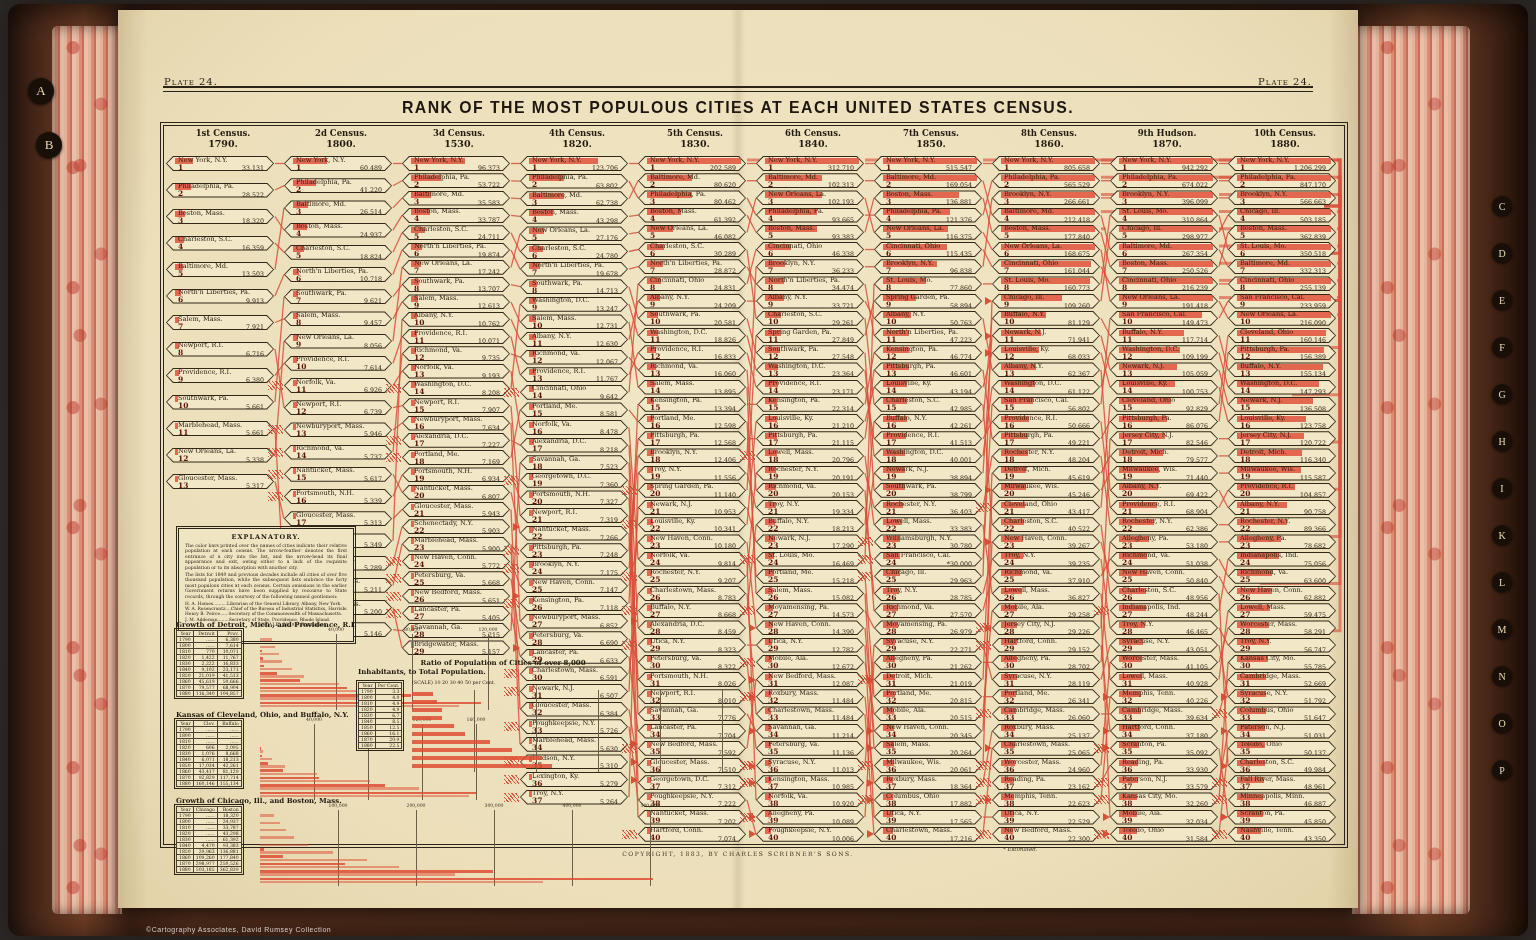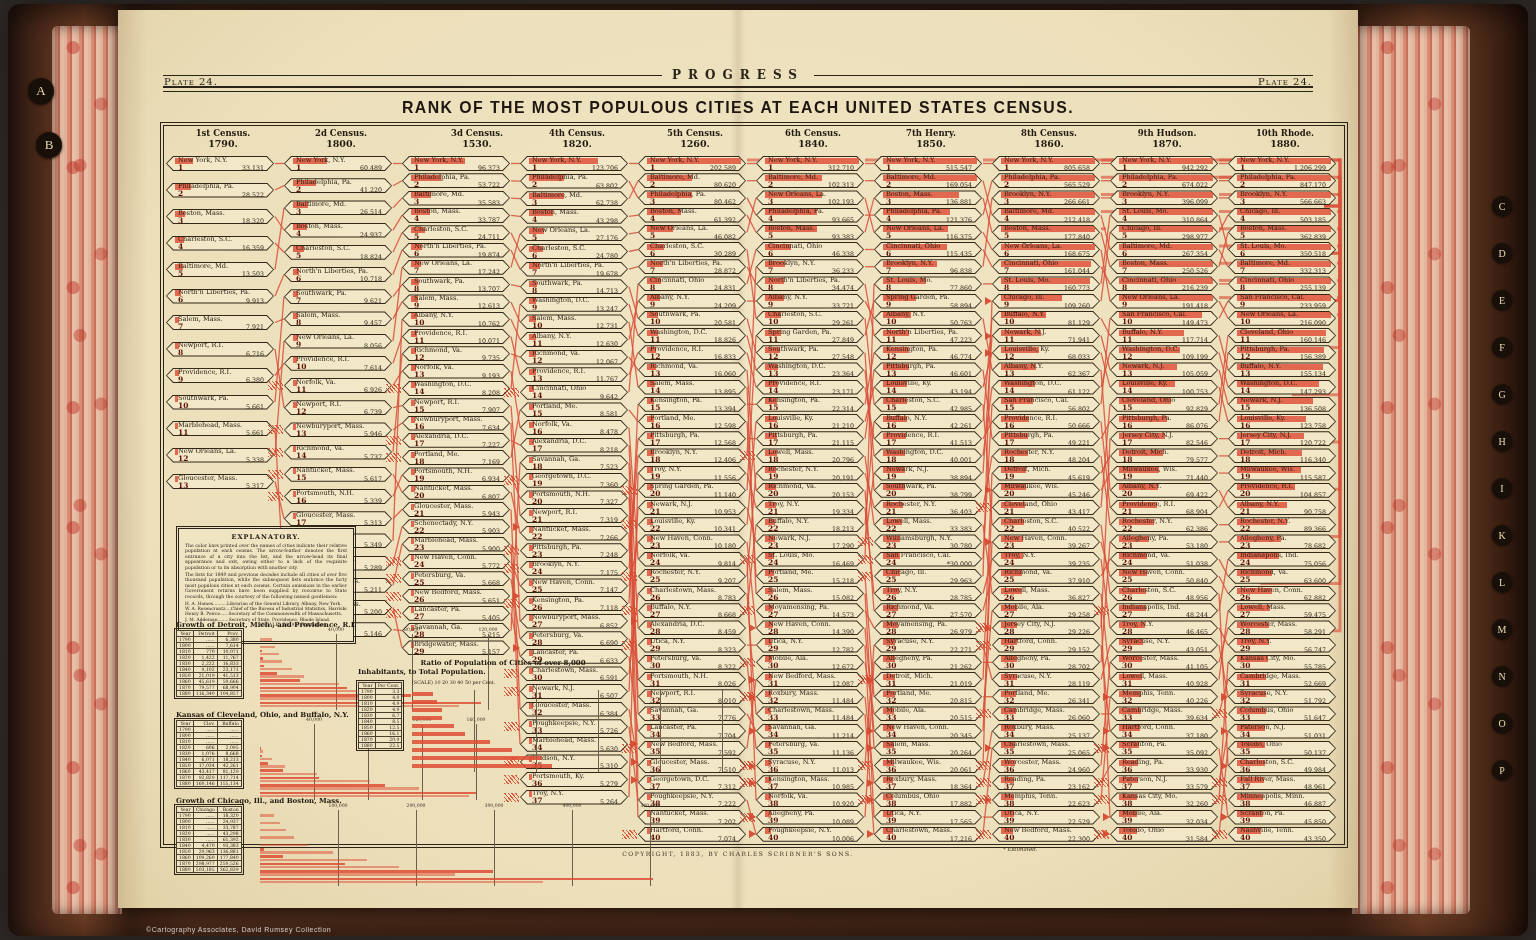--- a/index.html
+++ b/index.html
@@ -113,25 +113,20 @@
       <div class="tab small" style="left: 1492px; top: 572px;">L</div>
       <div class="tab small" style="left: 1492px; top: 619px;">M</div>
       <div class="tab small" style="left: 1492px; top: 666px;">N</div>
       <div class="tab small" style="left: 1492px; top: 713px;">O</div>
       <div class="tab small" style="left: 1492px; top: 760px;">P</div>
     </div>
 
   <div class="page">
     <div class="plate-no l">Plate 24.</div>
     <div class="plate-no r">Plate 24.</div>
-    <div class="running-head">
-      <span class="rule"></span>
-      <span class="word">PROGRESS</span>
-      <span class="rule"></span>
-    </div>
     <div class="head-rule"></div>
     <div class="main-title">RANK OF THE MOST POPULOUS CITIES AT EACH UNITED STATES CENSUS.</div>
 
     <div class="plate" id="plate">
       <svg class="links" id="links" width="1180" height="718">
           <path d="M583 34 H601.5494444444445" stroke="#d94f3a" stroke-width="3" fill="none" opacity="0.62"></path>
           <path d="M701 34 H780.7277777777778" stroke="#d94f3a" stroke-width="3" fill="none" opacity="0.62"></path>
           <path d="M819 34 H1011.415" stroke="#d94f3a" stroke-width="3" fill="none" opacity="0.62"></path>
           <path d="M937 34 H1176 V80 H1160" stroke="#d94f3a" stroke-width="3" fill="none" opacity="0.62"></path>
           <path d="M937 51.2 H1157.1827777777778" stroke="#d94f3a" stroke-width="3" fill="none" opacity="0.62"></path>
@@ -677,21 +672,21 @@
           </div>
           <div class="entry-mark" style="left: 104px; top: 477px;"></div>
           <div class="cell" style="left: 120px; top: 496.2px;">
             <div class="in"></div>
             <div class="bar" style="width:2.9px"></div>
             <div class="nm">Savannah, Ga.</div>
             <div class="rk">22</div>
             <div class="pp">5,146</div>
           </div>
           <div class="entry-mark" style="left: 104px; top: 499.2px;"></div>
-          <div class="col-head" style="left: 254px;">
+          <div class="col-head" style="left: 236px;">
             <div class="lab">3d Census.</div>
             <div class="yr">1530.</div>
           </div>
           <div class="cell" style="left: 238px; top: 30px;">
             <div class="in"></div>
             <div class="bar" style="width:53.5px"></div>
             <div class="nm">New York, N.Y.</div>
             <div class="rk">1</div>
             <div class="pp">96,373</div>
           </div>
@@ -1158,37 +1153,37 @@
             <div class="bar" style="width:3.0px"></div>
             <div class="nm">Hudson, N.Y.</div>
             <div class="rk">35</div>
             <div class="pp">5,310</div>
           </div>
           <div class="entry-mark" style="left: 340px; top: 631.4px;"></div>
           <div class="exit-mark" style="left: 467px; top: 631.9px;"></div>
           <div class="cell" style="left: 356px; top: 646px;">
             <div class="in"></div>
             <div class="bar" style="width:2.9px"></div>
-            <div class="nm">Portsmouth, Ky.</div>
+            <div class="nm">Lexington, Ky.</div>
             <div class="rk">36</div>
             <div class="pp">5,279</div>
           </div>
           <div class="entry-mark" style="left: 340px; top: 649px;"></div>
           <div class="exit-mark" style="left: 467px; top: 649.5px;"></div>
           <div class="cell" style="left: 356px; top: 663.6px;">
             <div class="in"></div>
             <div class="bar" style="width:2.9px"></div>
             <div class="nm">Troy, N.Y.</div>
             <div class="rk">37</div>
             <div class="pp">5,264</div>
           </div>
           <div class="entry-mark" style="left: 340px; top: 666.6px;"></div>
           <div class="col-head" style="left: 472px;">
             <div class="lab">5th Census.</div>
-            <div class="yr">1260.</div>
+            <div class="yr">1830.</div>
           </div>
           <div class="cell" style="left: 474px; top: 30px;">
             <div class="in"></div>
             <div class="bar" style="width:94.0px"></div>
             <div class="nm">New York, N.Y.</div>
             <div class="rk">1</div>
             <div class="pp">202,589</div>
           </div>
           <div class="cell" style="left: 474px; top: 47.2px;">
             <div class="in"></div>
@@ -1770,21 +1765,21 @@
           <div class="entry-mark" style="left: 576px; top: 686.6px;"></div>
           <div class="cell" style="left: 592px; top: 700.8px;">
             <div class="in"></div>
             <div class="bar" style="width:5.6px"></div>
             <div class="nm">Poughkeepsie, N.Y.</div>
             <div class="rk">40</div>
             <div class="pp">10,006</div>
           </div>
           <div class="exit-mark" style="left: 703px; top: 704.3px;"></div>
           <div class="col-head" style="left: 708px;">
-            <div class="lab">7th Henry.</div>
+            <div class="lab">7th Census.</div>
             <div class="yr">1850.</div>
           </div>
           <div class="cell" style="left: 710px; top: 30px;">
             <div class="in"></div>
             <div class="bar" style="width:94.0px"></div>
             <div class="nm">New York, N.Y.</div>
             <div class="rk">1</div>
             <div class="pp">515,547</div>
           </div>
           <div class="cell" style="left: 710px; top: 47.2px;">
@@ -2658,21 +2653,21 @@
           <div class="exit-mark" style="left: 1057px; top: 687.1px;"></div>
           <div class="cell" style="left: 946px; top: 700.8px;">
             <div class="in"></div>
             <div class="bar" style="width:17.5px"></div>
             <div class="nm">Toledo, Ohio</div>
             <div class="rk">40</div>
             <div class="pp">31,584</div>
           </div>
           <div class="entry-mark" style="left: 930px; top: 703.8px;"></div>
           <div class="col-head" style="left: 1062px;">
-            <div class="lab">10th Rhode.</div>
+            <div class="lab">10th Census.</div>
             <div class="yr">1880.</div>
           </div>
           <div class="cell" style="left: 1064px; top: 30px;">
             <div class="in"></div>
             <div class="bar" style="width:94.0px"></div>
             <div class="nm">New York, N.Y.</div>
             <div class="rk">1</div>
             <div class="pp">1,206,299</div>
           </div>
           <div class="cell" style="left: 1064px; top: 47.2px;">

